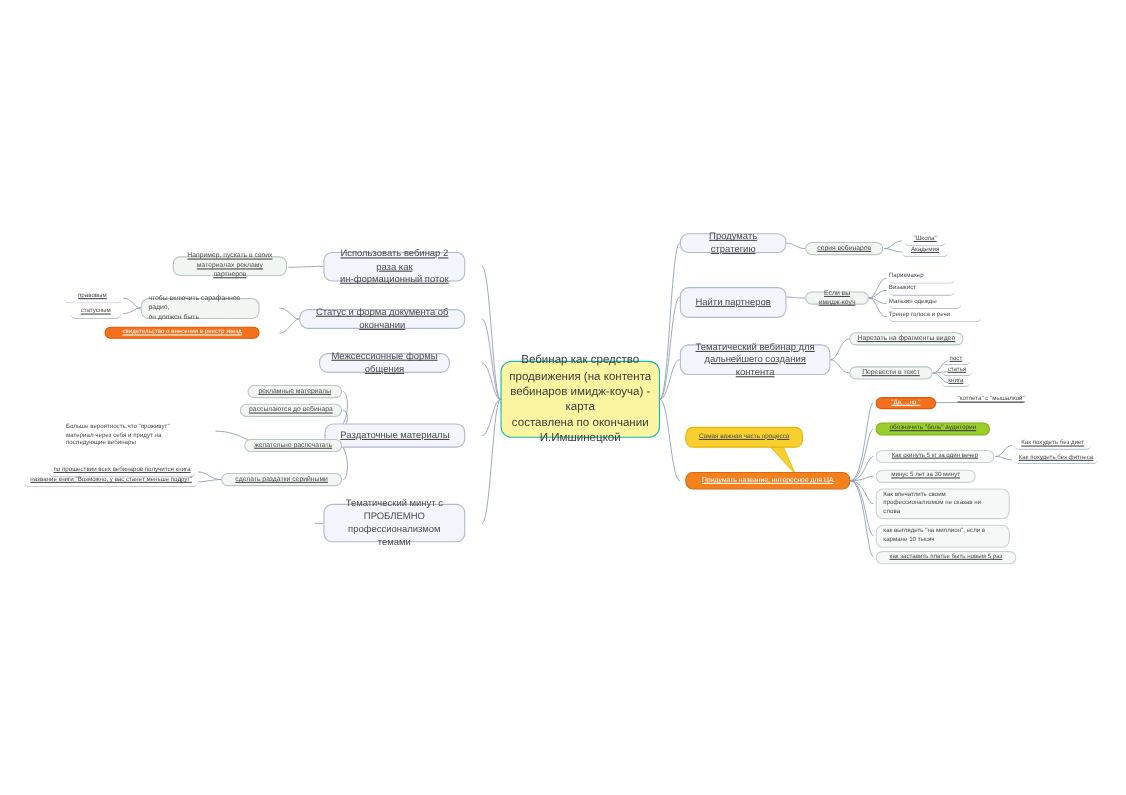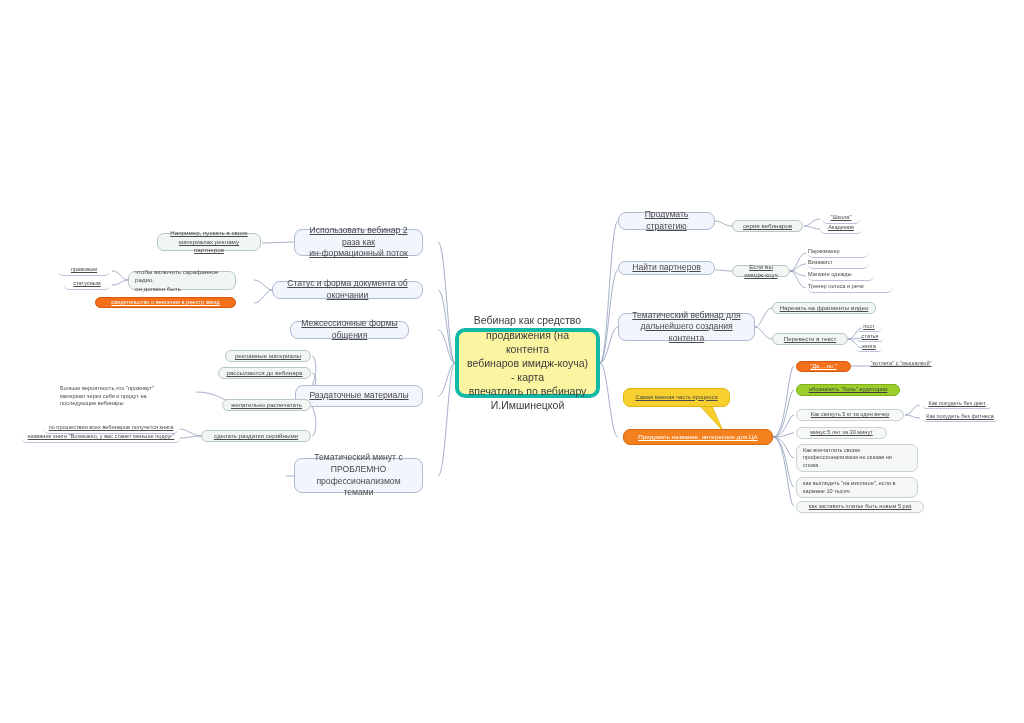--- a/index.html
+++ b/index.html
@@ -4,21 +4,21 @@
 <style>
   html,body{margin:0;padding:0;background:#ffffff;}
   body{width:1024px;height:723px;position:relative;overflow:hidden;
        font-family:"Liberation Sans","DejaVu Sans",sans-serif;color:#4a4a4a;}
   #canvas{position:absolute;left:0;top:0;width:1024px;height:723px;}
   svg.links{position:absolute;left:0;top:0;width:1024px;height:723px;pointer-events:none;}
   .node{position:absolute;box-sizing:border-box;display:flex;align-items:center;
         border-radius:7px;border:1px solid #b9c2d6;background:#f3f6fb;
         padding:3px 6px;line-height:1.35;color:#4a4a4a;}
   .node span{display:block;width:100%;}
-  .center{background:#fbf5a2;border:4px solid #14b8a6;border-radius:10px;
+  .center{background:#fbf5a2;border:1px solid #14b8a6;border-radius:10px;
           text-align:center;font-size:10.5px;color:#3c3c3c;justify-content:flex-start;}
   .center span{text-align:center;}
   .lvl1{background:#f2f5fb;border:1px solid #aeb9d2;border-radius:8px;font-size:8.6px;}
   .lvl1 span{text-align:center;}
   .lvl2{background:#f1f6f3;border:1px solid #b7c8c2;font-size:6.2px;}
   .lvl3{background:#f6f8f8;border:1px solid #c8d2d2;font-size:5.6px;}
   .plain{background:transparent;border:none;font-size:5.6px;padding:0;}
   .plain-u{background:transparent;border:none;border-bottom:1px solid #b9c2d6;
            font-size:5.6px;padding:0 0 1px 0;}
   .orange{background:#f4801e;border:1px solid #d9690f;color:#ffffff;font-size:6.2px;}
@@ -101,21 +101,21 @@
       <path d="M703,408 L719,430" stroke="#e0b70d" stroke-width="0"></path>
     </g>
     <polygon points="700,406 712,406 723,431" fill="#f7cf2e" stroke="#e0b70d" stroke-width="0.8"></polygon>
   </svg>
 
   <div class="node center" style="left:455px;top:328px;width:145px;height:70px;">
     <span>
       <span>Вебинар как средство</span>
       <span>продвижения (на контента</span>
       <span>вебинаров имидж-коуча) - карта</span>
-      <span>впечатлить по вебинару</span>
+      <span>составлена по окончании</span>
       <span>И.Имшинецкой</span>
     </span>
   </div>
 
   <div class="node lvl1 c" style="left:294px;top:229px;width:129px;height:27px;">
     <span>
       <span>Использовать вебинар 2 раза как</span>
       <span>ин-формационный поток</span>
     </span>
   </div>
@@ -197,21 +197,21 @@
   <div class="node lvl2 c" style="left:732px;top:220px;width:71px;height:12px;">
     <span>серия вебинаров</span>
   </div>
   <div class="node plain-u c" style="left:822px;top:214px;width:38px;height:10px;">
     <span>"Школа"</span>
   </div>
   <div class="node plain-u c" style="left:820px;top:224px;width:42px;height:10px;">
     <span>Академия</span>
   </div>
 
-  <div class="node lvl1 c" style="left:618px;top:261px;width:97px;height:14px;align-items:center;">
+  <div class="node lvl1 c" style="left:618px;top:261px;width:97px;height:28px;align-items:center;">
     <span>Найти партнеров</span>
   </div>
   <div class="node lvl2 c" style="left:732px;top:265px;width:58px;height:12px;">
     <span>Если вы имидж-коуч</span>
   </div>
   <div class="node plain-u" style="left:808px;top:248px;width:60px;height:10px;">
     <span>Парикмахер</span>
   </div>
   <div class="node plain-u" style="left:808px;top:259px;width:60px;height:10px;">
     <span>Визажист</span>

